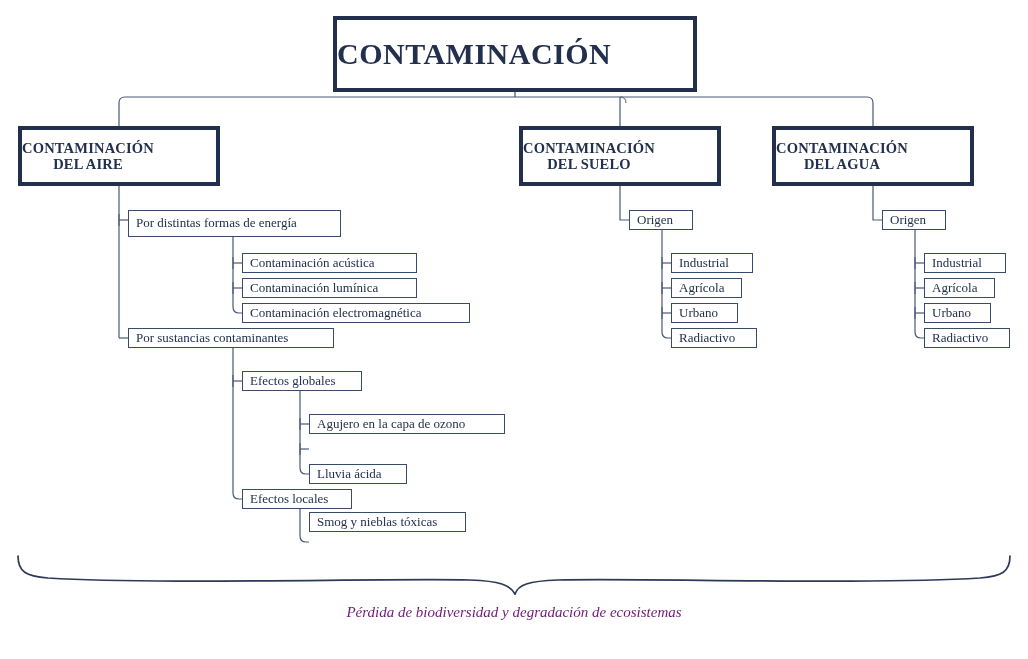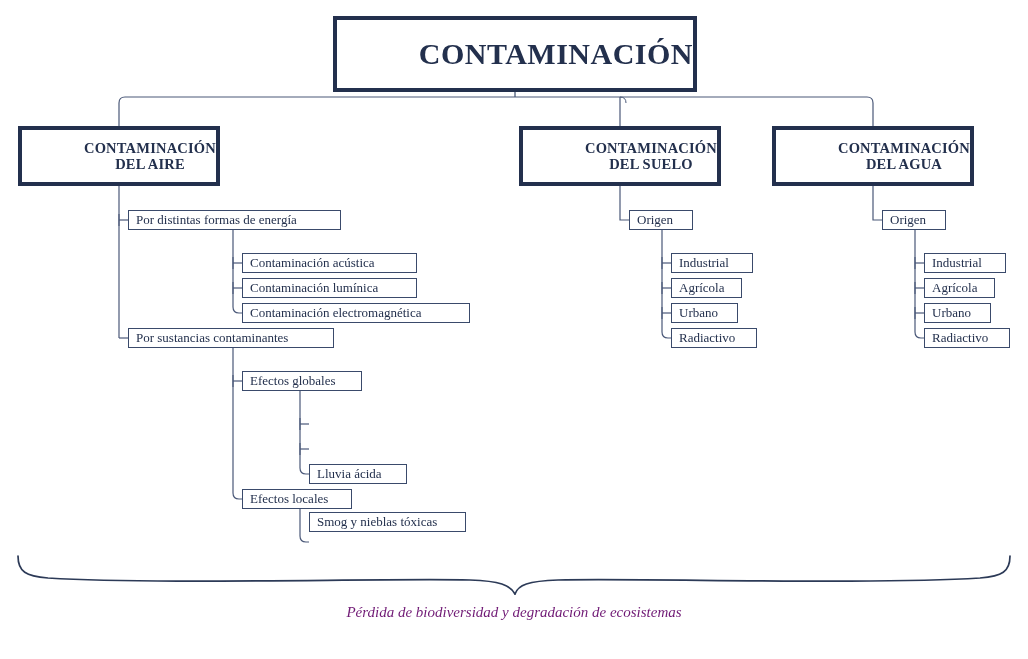--- a/index.html
+++ b/index.html
@@ -27,21 +27,21 @@
     height: 659px;
     pointer-events: none;
   }
   .node {
     position: absolute;
     box-sizing: border-box;
     background: #ffffff;
     color: #23304d;
     display: flex;
     align-items: center;
-    justify-content: flex-end;
+    justify-content: flex-start;
     text-align: center;
     line-height: 1.12;
     white-space: nowrap;
   }
   
   .n-root {
     border: 4px solid #23304d;
     font-weight: bold;
     font-size: 30px;
     letter-spacing: 0.5px;
@@ -158,21 +158,21 @@
     </div>
   </div>
 
   <div class="node n-main" style="left:772px; top:126px; width:202px; height:60px;">
     <div>
       <span class="l2txt">CONTAMINACIÓN</span>
       <span class="l2txt">DEL AGUA</span>
     </div>
   </div>
 
-  <div class="node n-sub" style="left:128px; top:210px; width:213px; height:20px;">
+  <div class="node n-sub" style="left:128px; top:210px; width:213px; height:27px;">
     <span>Por distintas formas de energía</span>
   </div>
 
   <div class="node n-sub" style="left:242px; top:278px; width:175px; height:20px;">
     <span>Contaminación lumínica</span>
   </div>
 
   <div class="node n-sub" style="left:242px; top:253px; width:175px; height:20px;">
     <span>Contaminación acústica</span>
   </div>
@@ -182,20 +182,23 @@
   </div>
 
   <div class="node n-sub" style="left:128px; top:328px; width:206px; height:20px;">
     <span>Por sustancias contaminantes</span>
   </div>
 
   <div class="node n-sub" style="left:242px; top:371px; width:120px; height:20px;">
     <span>Efectos globales</span>
   </div>
 
+  <div class="node n-sub" style="left:309px; top:414px; width:196px; height:20px;">
+    <span>Agujero en la capa de ozono</span>
+  </div>
 
 
   <div class="node n-sub" style="left:309px; top:464px; width:98px; height:20px;">
     <span>Lluvia ácida</span>
   </div>
 
   <div class="node n-sub" style="left:242px; top:489px; width:110px; height:20px;">
     <span>Efectos locales</span>
   </div>
 

